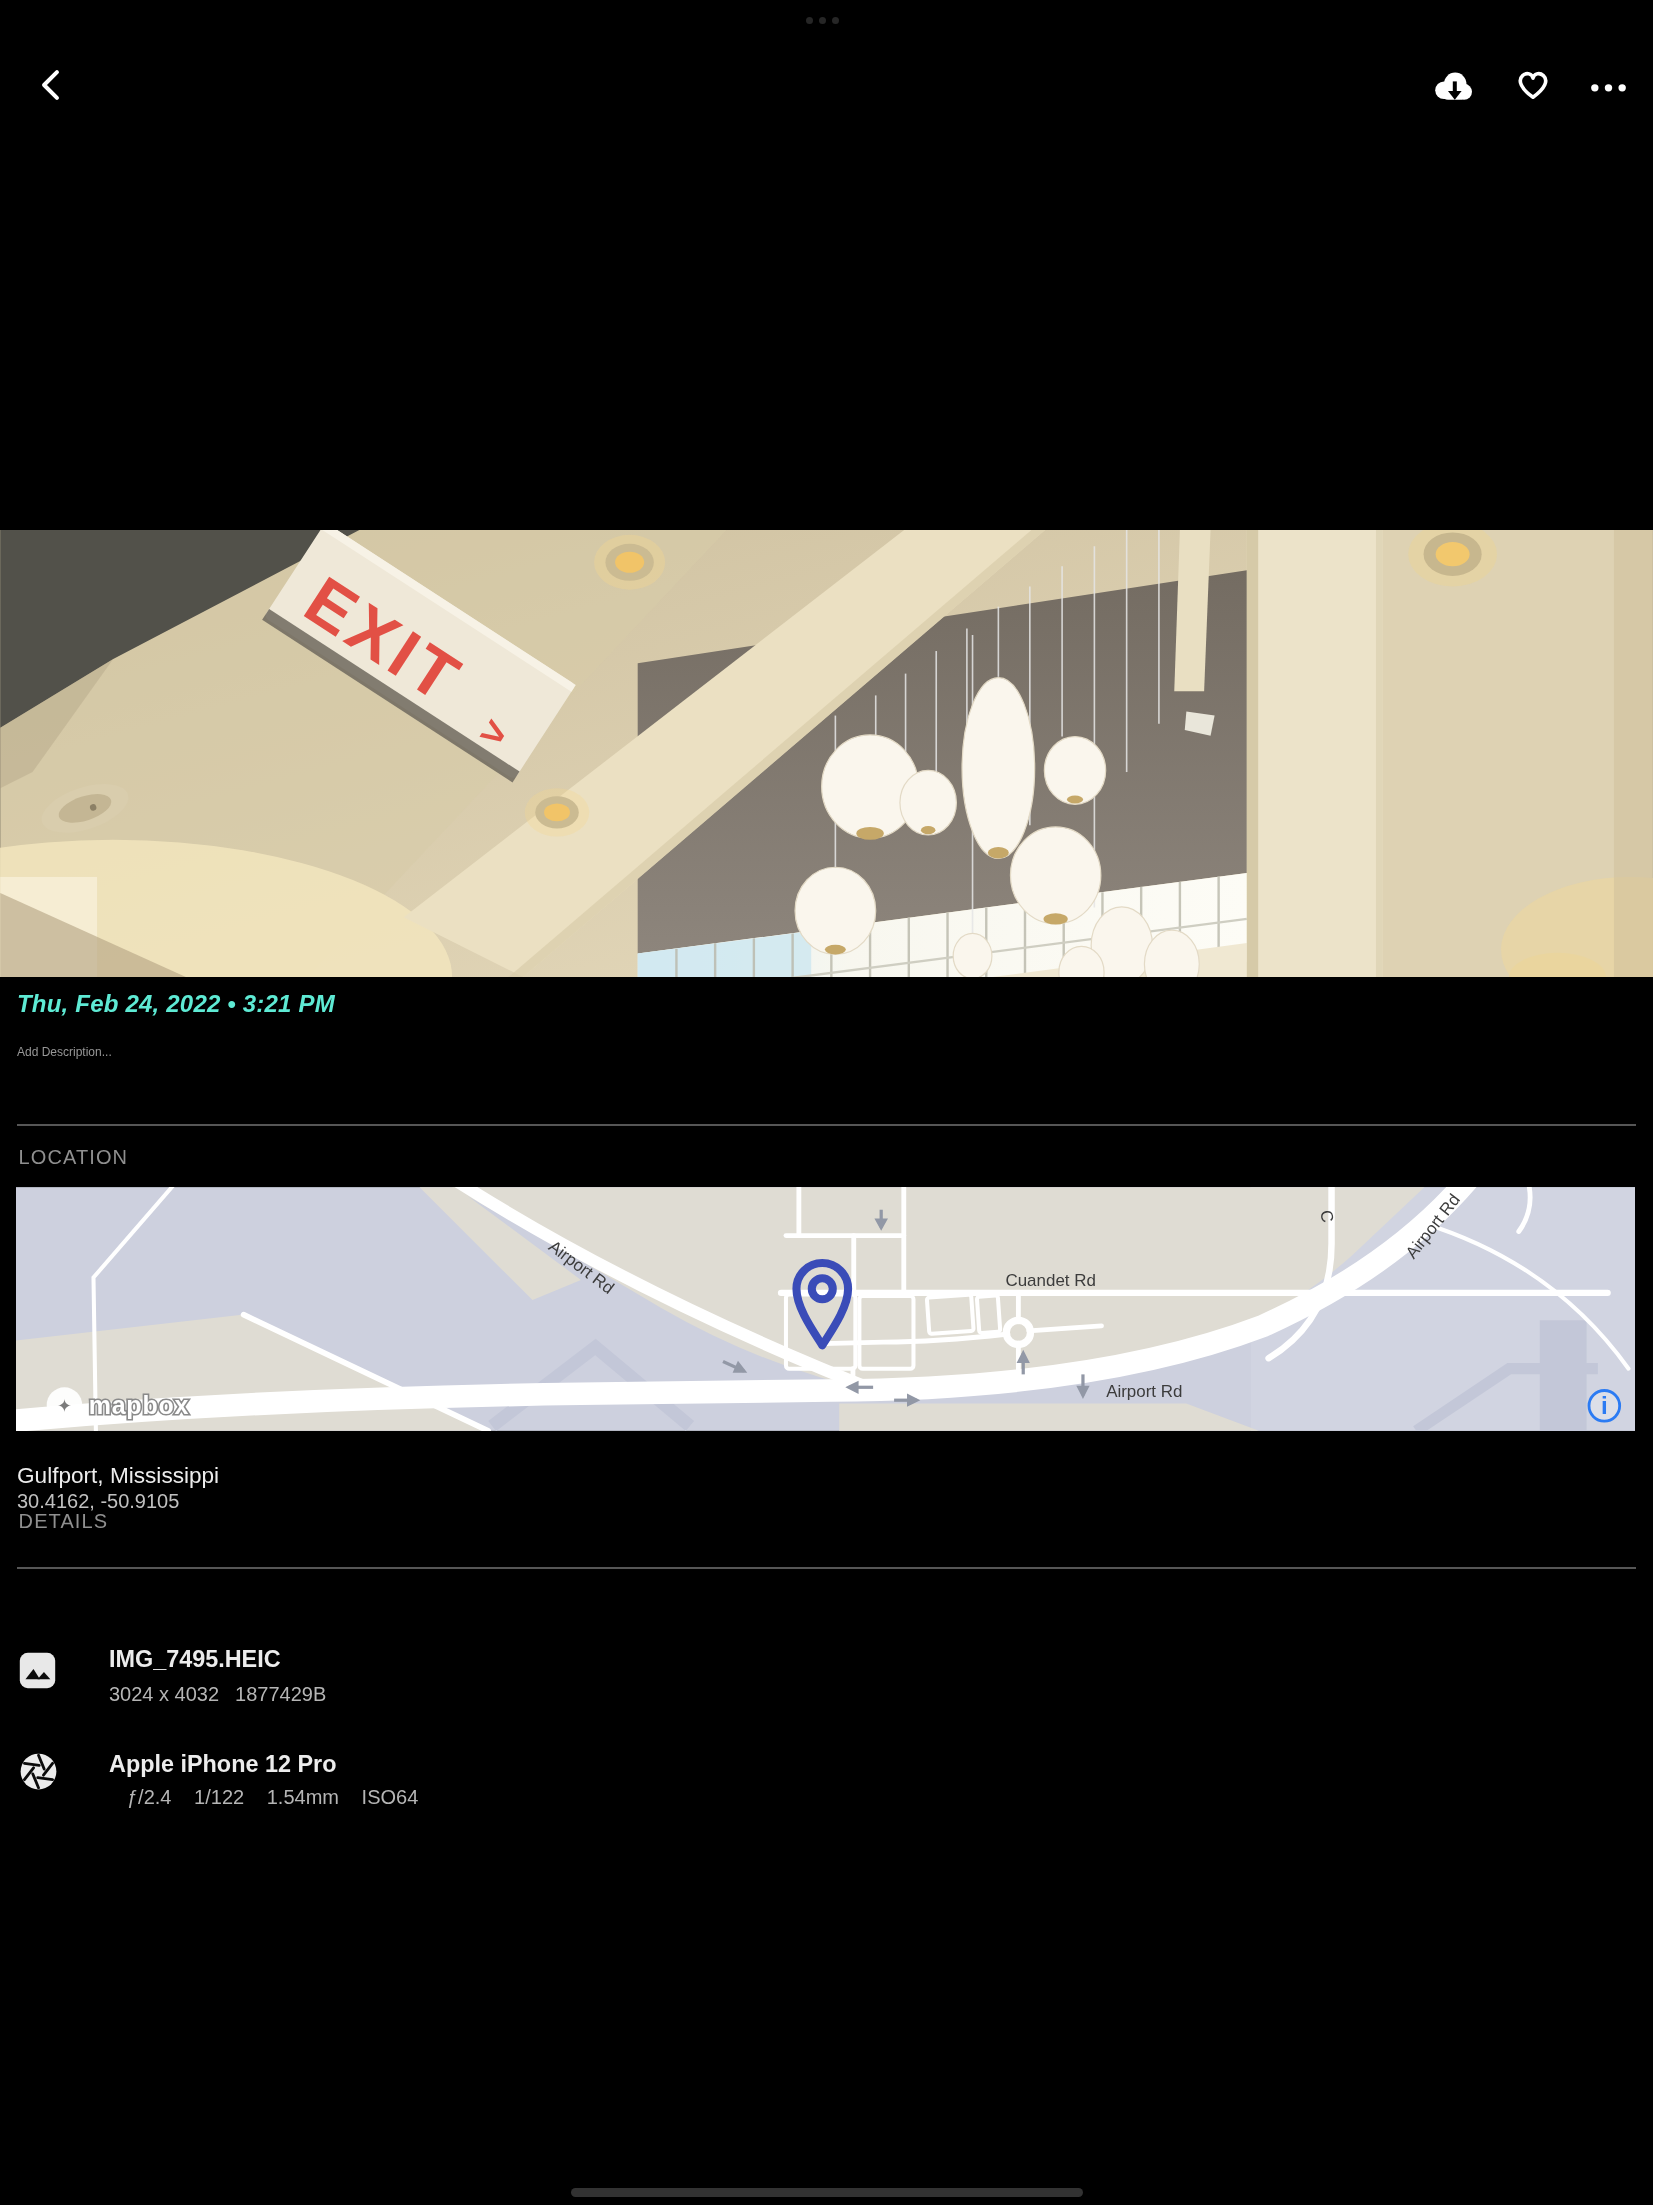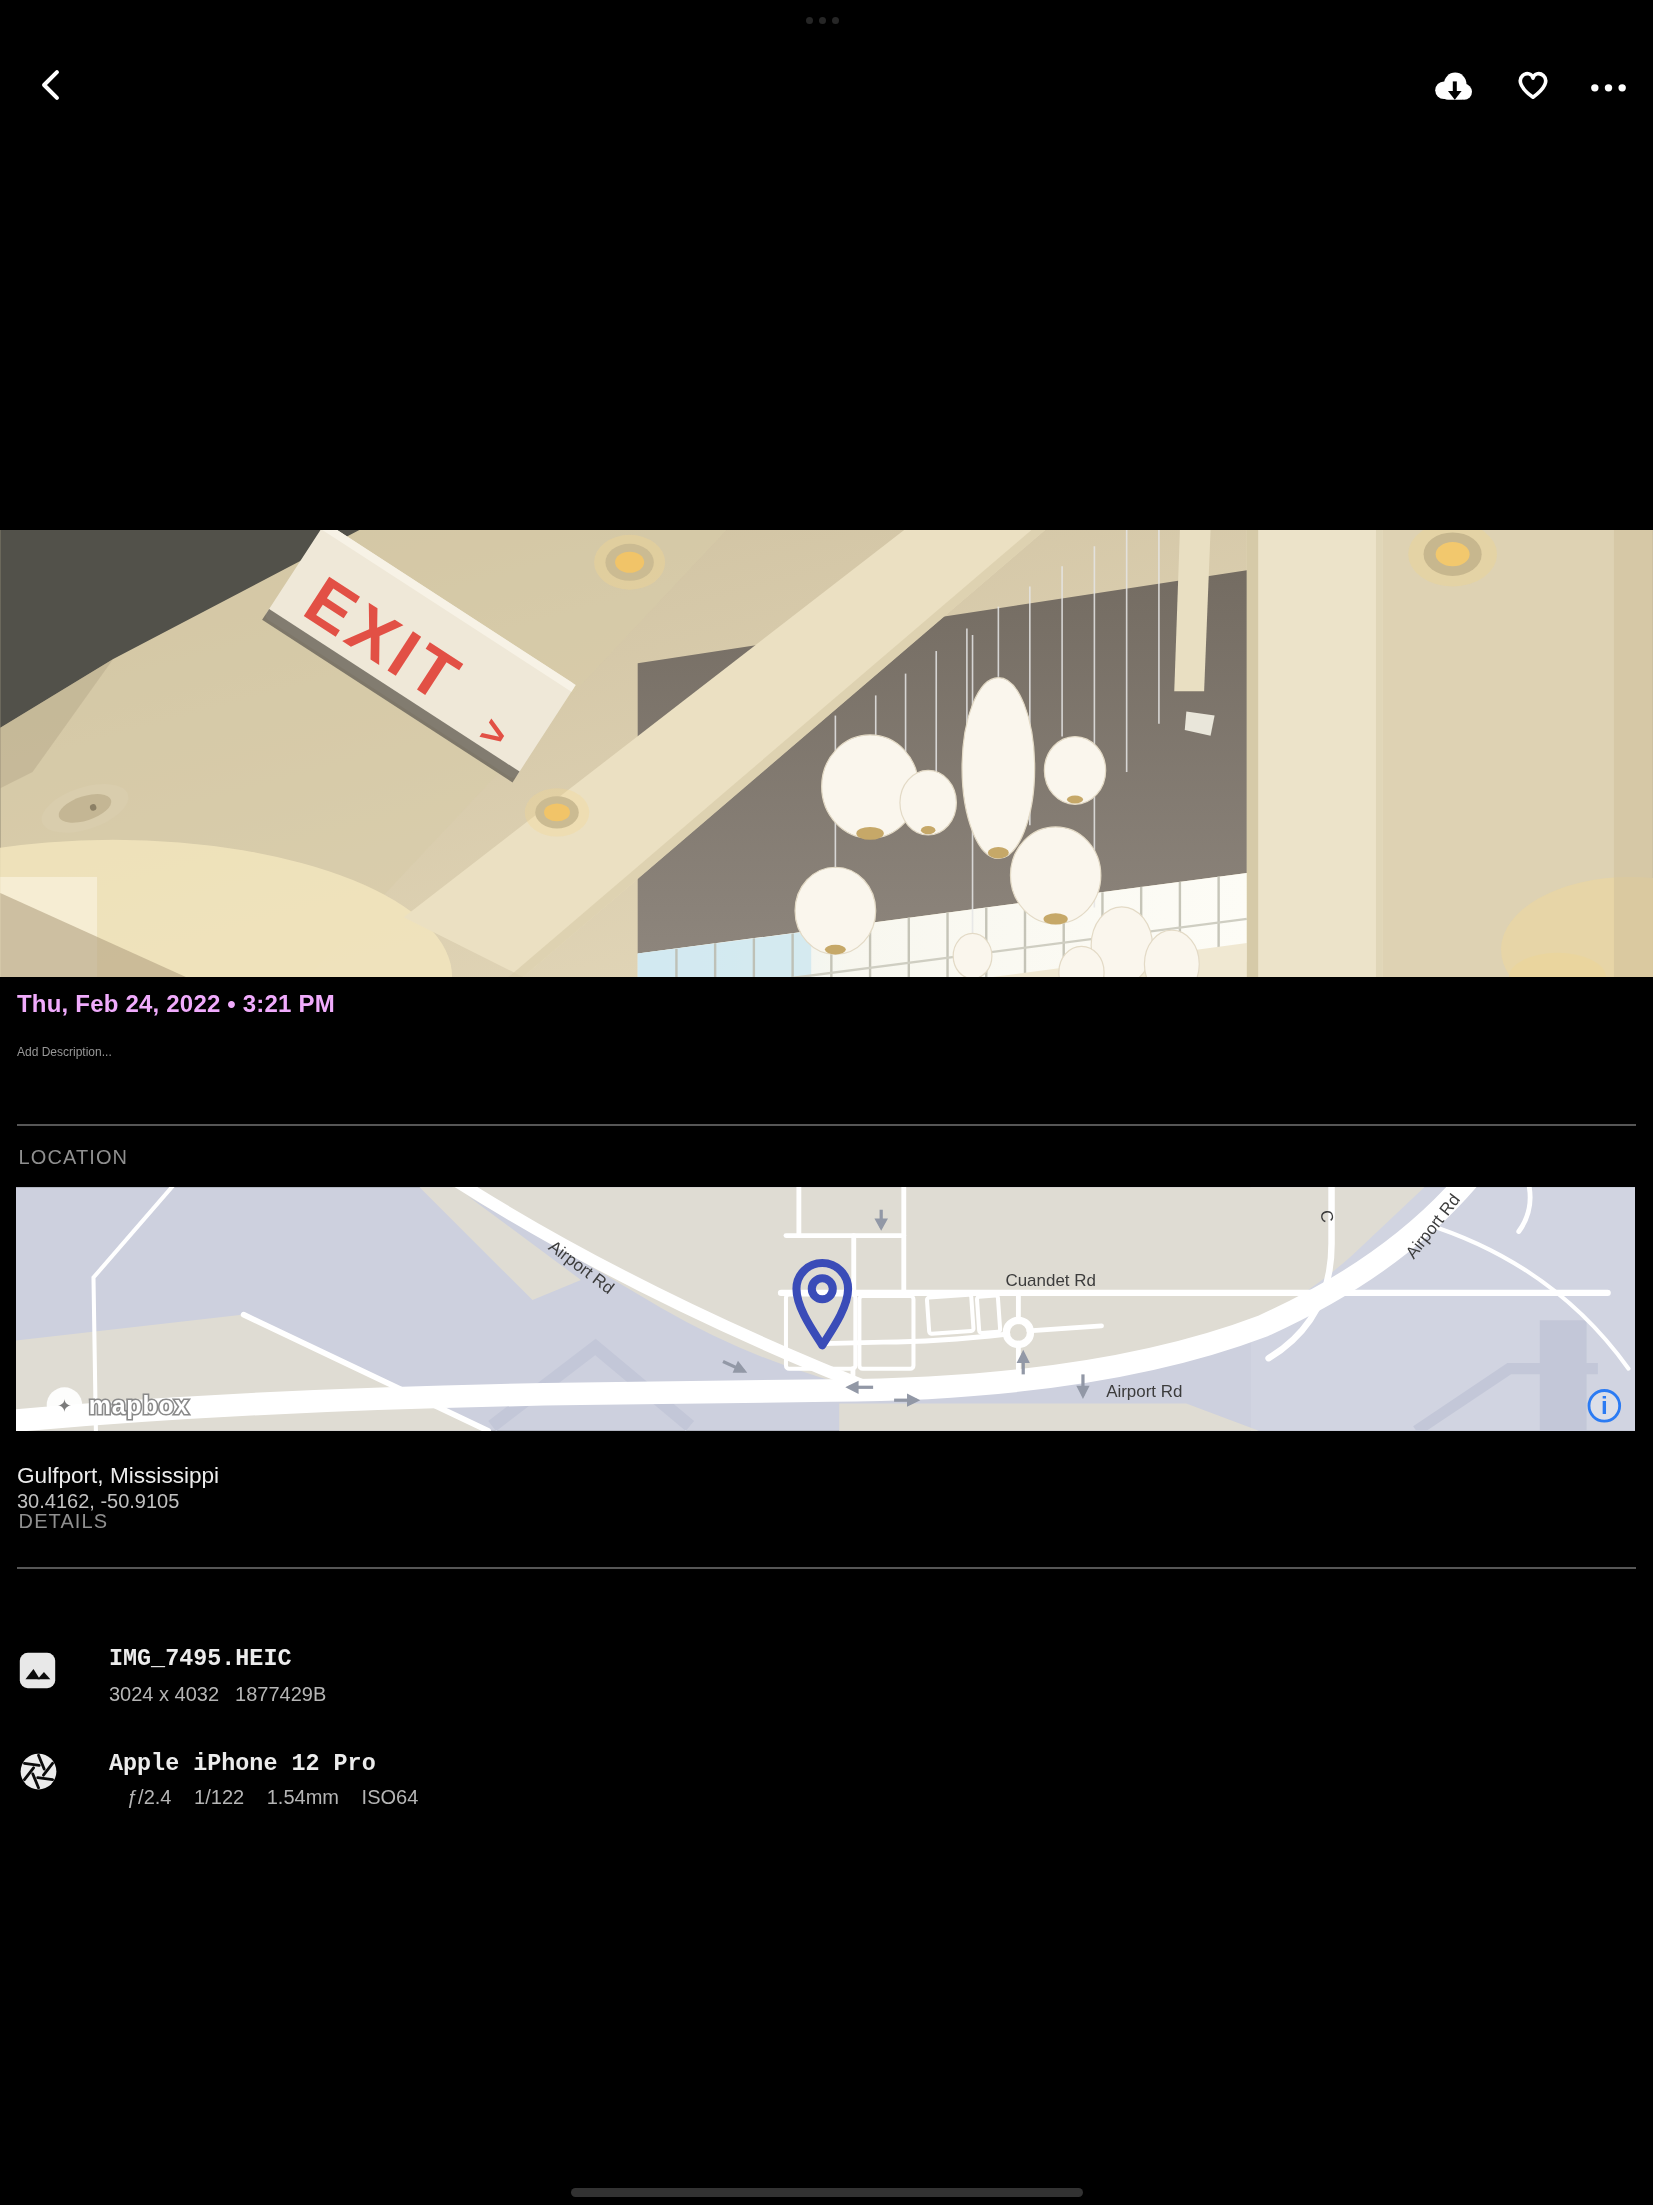--- a/index.html
+++ b/index.html
@@ -5,27 +5,27 @@
   html,body{margin:0;padding:0;background:#000;}
   .screen{position:relative;width:1653px;height:2205px;background:#000;overflow:hidden;
           font-family:"Liberation Sans",sans-serif;-webkit-font-smoothing:antialiased;}
   .abs{position:absolute;}
   
   .sys-dots{position:absolute;left:806px;top:17px;display:flex;gap:5.7px;}
   .sys-dots span{width:7.3px;height:7.3px;border-radius:50%;background:#262626;display:block;}
   
   .topbar-btn{position:absolute;cursor:pointer;}
   
-  .datetime{left:17px;top:990px;font-size:24px;font-weight:600;color:#f0abfc;letter-spacing:0.2px;}
+  .datetime{left:17px;top:990px;font-size:24px;font-weight:600;color:#5eead4;letter-spacing:0.2px;font-style:italic;}
   .desc{left:17px;top:1045px;font-size:12px;color:#979797;}
   .divider{left:17px;width:1619px;height:1.6px;background:#565656;}
   .section-label{left:18.6px;font-size:20px;letter-spacing:1.1px;color:#8f8f8f;font-weight:500;}
   .place{left:17px;top:1463px;font-size:22.6px;font-weight:400;color:#ececec;}
   .coords{left:17px;top:1490px;font-size:20px;color:#c0c0c0;}
-  .row-title{font-size:23.4px;font-weight:700;color:#ececec;font-family:Liberation Mono, monospace;}
+  .row-title{font-size:23.4px;font-weight:700;color:#ececec;}
   .row-meta{font-size:20px;color:#b5b5b5;display:flex;}
   .row-meta span{margin-right:16px;}
   .row-meta.wide span{margin-right:22.6px;}
   .home-indicator{left:571px;top:2188px;width:512px;height:9px;border-radius:4.8px;background:#323232;}
   svg text{font-family:"Liberation Sans",sans-serif;}
 </style>
 </head>
 <body>
 
 <div class="screen">

